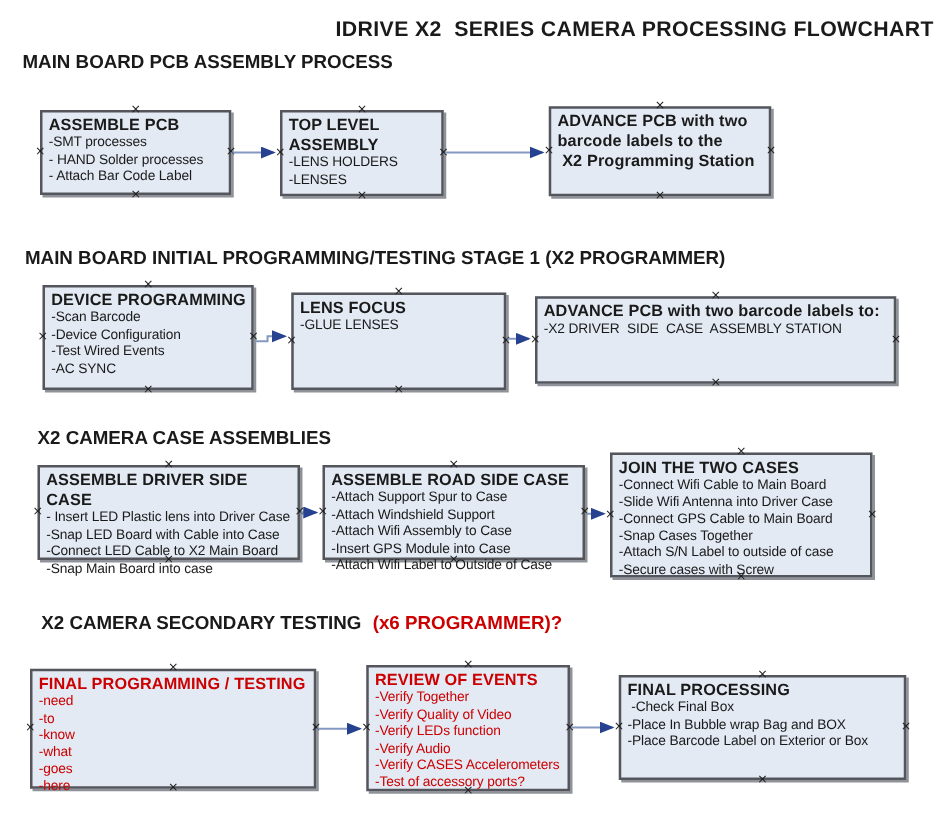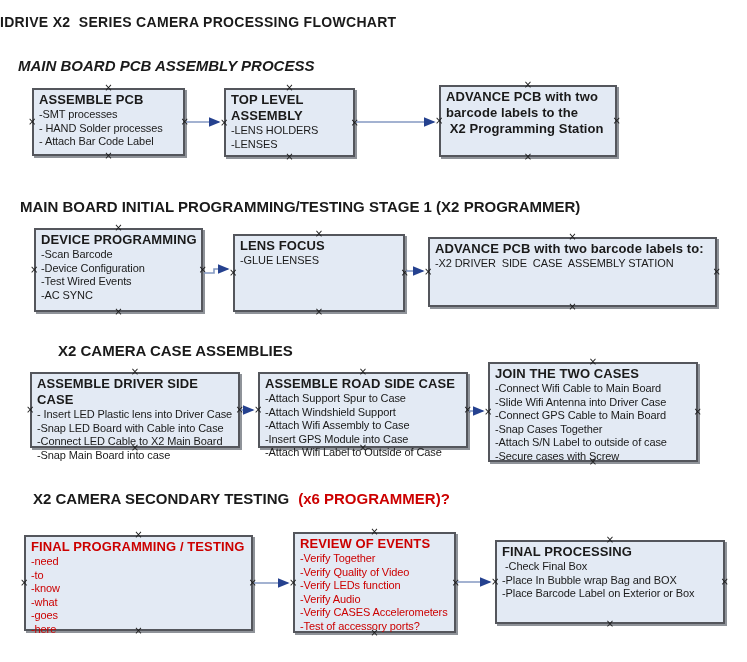--- a/index.html
+++ b/index.html
@@ -10,22 +10,22 @@
     --arrow-line:#8499c2;
     --arrow-head:#25418f;
     --ink:#1a1a1a;
   }
   html,body{margin:0;padding:0;background:#ffffff;}
   #canvas{
     position:relative;width:747px;height:662px;background:#ffffff;overflow:hidden;
     font-family:"Liberation Sans",sans-serif;color:var(--ink);
   }
   .main-title{
-    position:absolute;left:0;top:14px;width:747px;text-align:left;
-    font-size:14px;font-weight:bold;letter-spacing:.3px;white-space:pre-wrap;
+    position:absolute;left:0;top:14px;width:747px;text-align:right;
+    font-size:17px;font-weight:bold;letter-spacing:.3px;white-space:pre-wrap;
   }
   .section-heading{
     position:absolute;font-size:15px;font-weight:bold;white-space:pre-wrap;
   }
   .section-heading .red-part{color:var(--red);margin-left:9px;}
   .node{
     position:absolute;background:var(--fill);
     border:2px solid var(--border);box-shadow:2px 2px 0 var(--shadow);
     padding:2px 4px 2px 5px;box-sizing:border-box;
   }
@@ -48,23 +48,23 @@
   svg.connectors polyline{fill:none;stroke:var(--arrow-line);stroke-width:1.6;}
   svg.connectors marker path{fill:var(--arrow-head);}
 </style>
 </head>
 <body>
 
 <div id="canvas">
 
   <div class="main-title">IDRIVE X2  SERIES CAMERA PROCESSING FLOWCHART</div>
 
-  <div class="section-heading" style="left:18px;top:57px;font-style:italic;"><span>MAIN BOARD PCB ASSEMBLY PROCESS</span></div>
+  <div class="section-heading" style="left:18px;top:41px;"><span>MAIN BOARD PCB ASSEMBLY PROCESS</span></div>
   <div class="section-heading" style="left:20px;top:198px;"><span>MAIN BOARD INITIAL PROGRAMMING/TESTING STAGE 1 (X2 PROGRAMMER)</span></div>
-  <div class="section-heading" style="left:30px;top:342px;margin-left:28px;"><span>X2 CAMERA CASE ASSEMBLIES</span></div>
+  <div class="section-heading" style="left:30px;top:342px;"><span>X2 CAMERA CASE ASSEMBLIES</span></div>
   <div class="section-heading" style="left:33px;top:490px;"><span>X2 CAMERA SECONDARY TESTING</span><span class="red-part">(x6 PROGRAMMER)?</span></div>
 
   <div class="node" style="left:32px;top:88px;width:153px;height:68px;">
     <div class="node-title">ASSEMBLE PCB</div>
     <div class="items">
         <div class="item">-SMT processes</div>
         <div class="item">- HAND Solder processes</div>
         <div class="item">- Attach Bar Code Label</div>
       </div>
   <span class="handle t">×</span>

